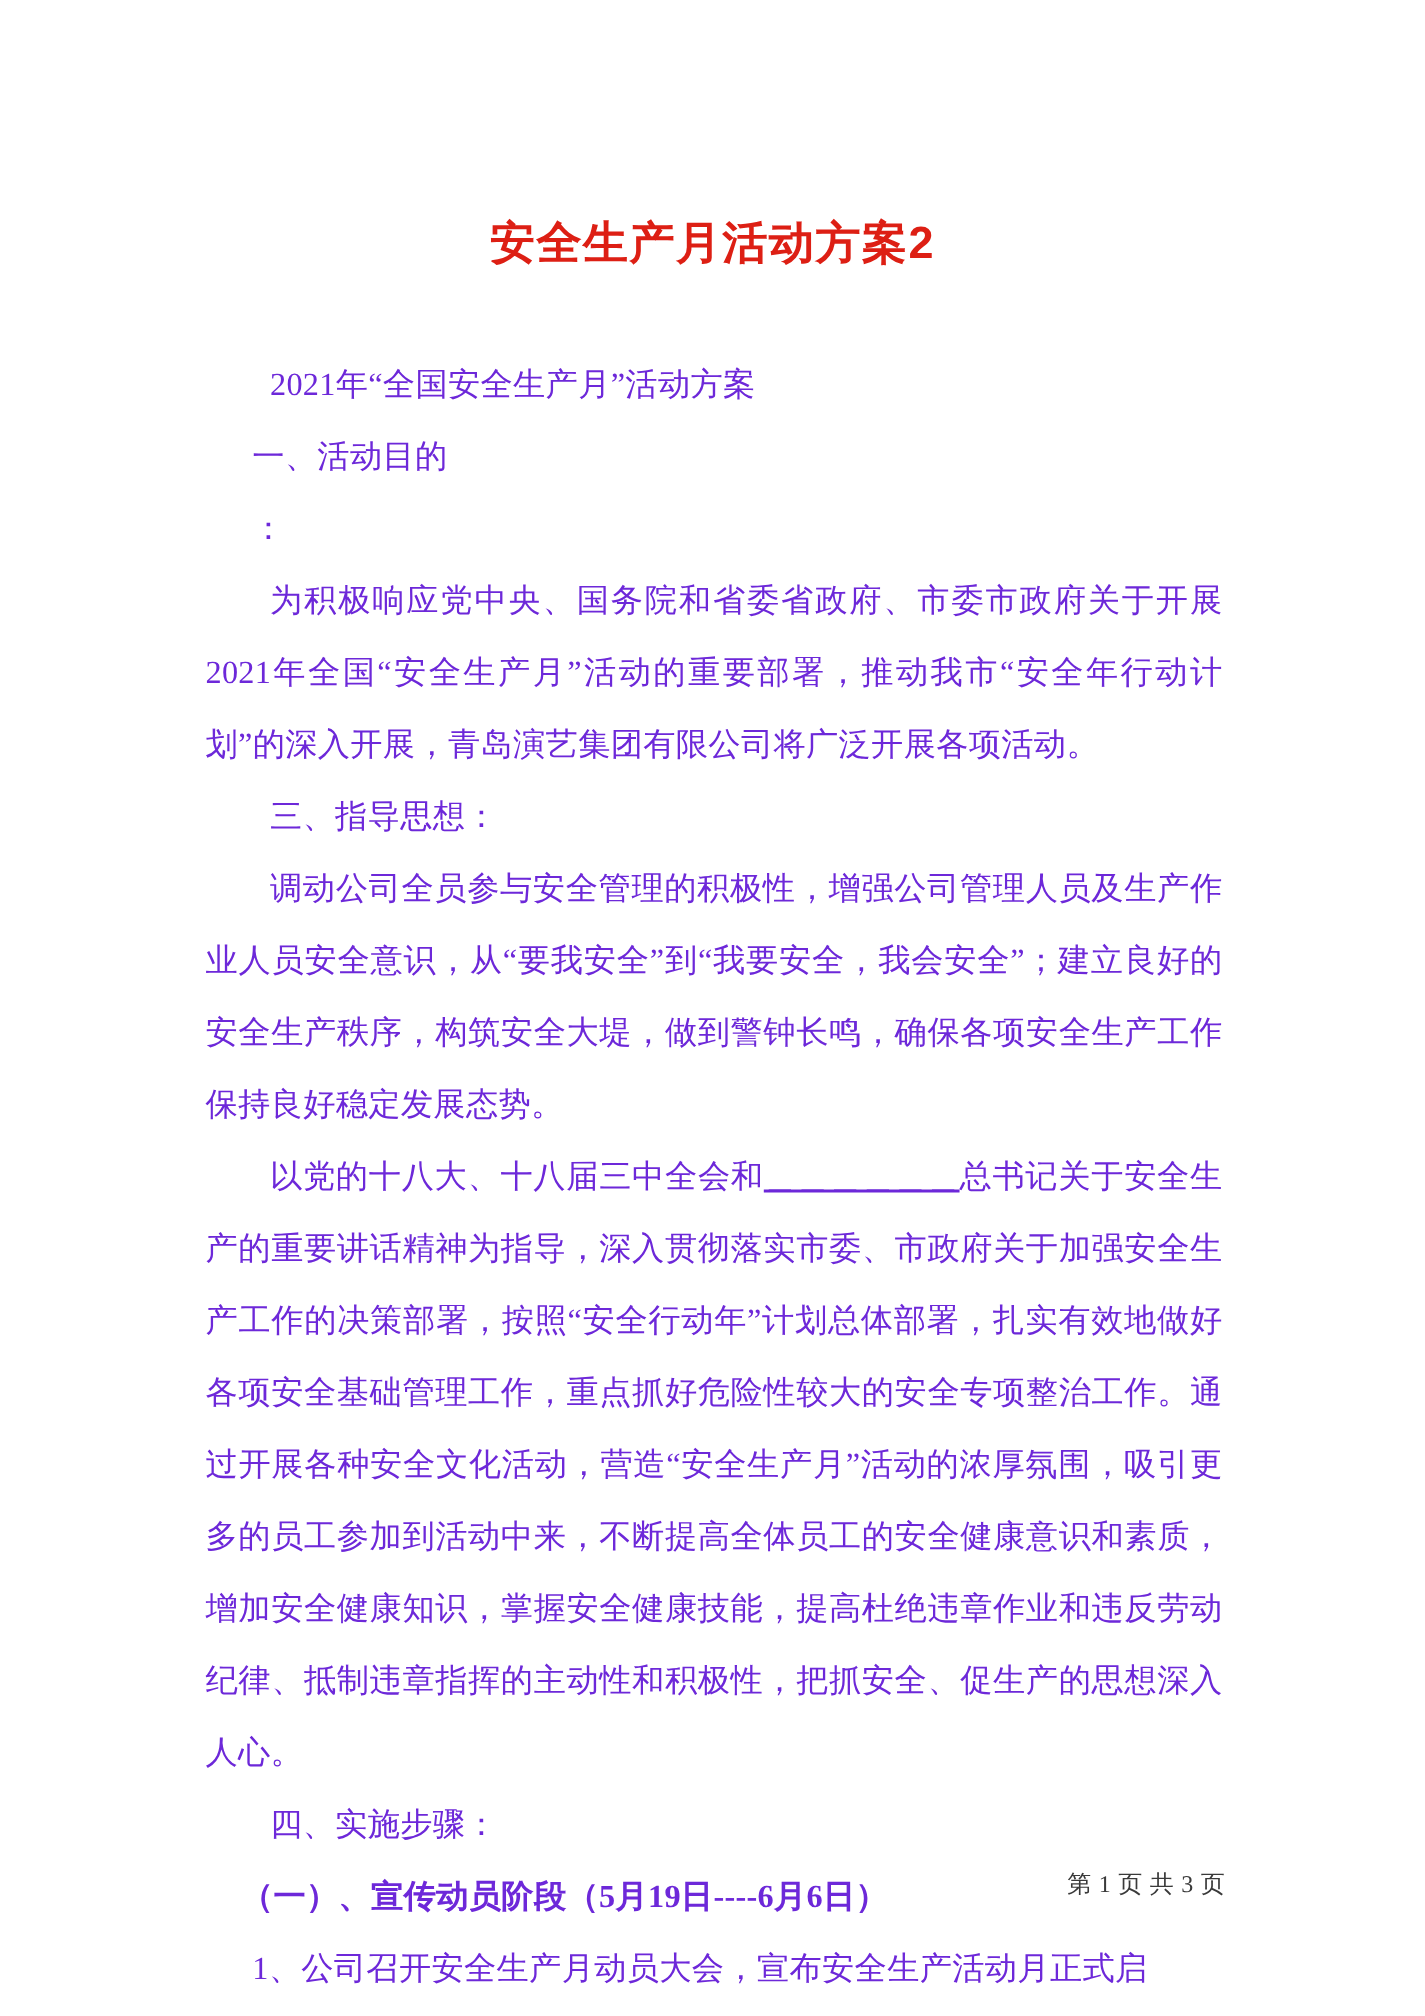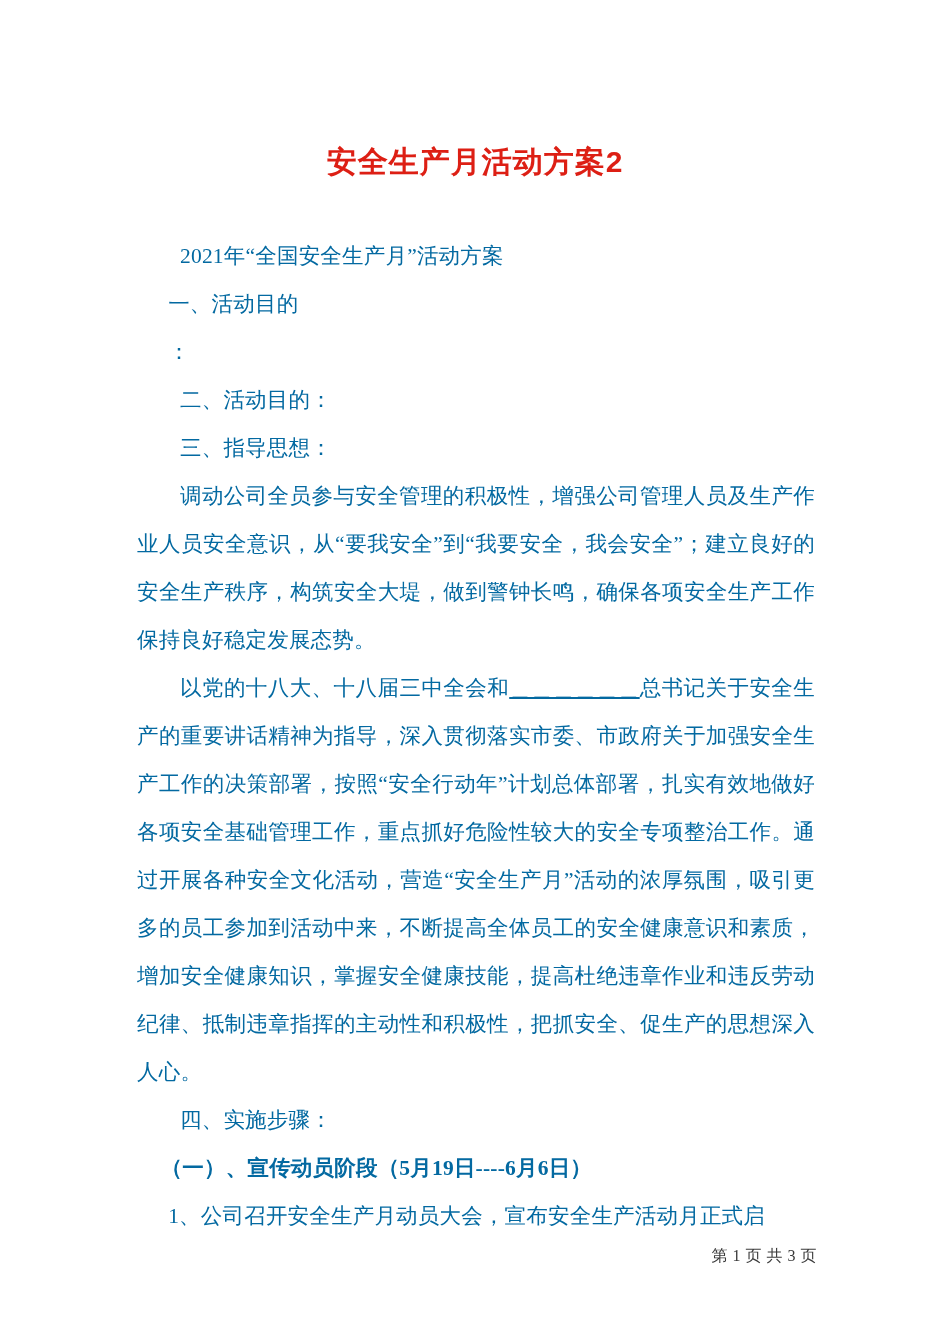--- a/index.html
+++ b/index.html
@@ -37,21 +37,21 @@
   .body-block {
     position: absolute;
     top: 232px;
     left: 137px;
     width: 678px;
   }
 
   .para {
     font-size: 21.5px;
     line-height: 48px;
-    color: #0369a1;
+    color: #6d28d9;
     text-align: justify;
     text-justify: inter-ideograph;
     margin: 0;
     letter-spacing: 0.2px;
   }
 
   
   .indent-2 {
     text-indent: 2em;
   }
@@ -91,22 +91,22 @@
   <h1 class="doc-title">安全生产月活动方案2</h1>
 
   <div class="body-block">
 
     <p class="para indent-2">2021年“全国安全生产月”活动方案</p>
 
     <p class="para indent-1-5">一、活动目的</p>
 
     <p class="para indent-1-5">：</p>
 
+    <p class="para indent-2">为积极响应党中央、国务院和省委省政府、市委市政府关于开展2021年全国“安全生产月”活动的重要部署，推动我市“安全年行动计划”的深入开展，青岛演艺集团有限公司将广泛开展各项活动。</p>
 
-    <p class="para indent-2">二、活动目的：</p>
 
     <p class="para indent-2">三、指导思想：</p>
 
     <p class="para indent-2">调动公司全员参与安全管理的积极性，增强公司管理人员及生产作业人员安全意识，从“要我安全”到“我要安全，我会安全”；建立良好的安全生产秩序，构筑安全大堤，做到警钟长鸣，确保各项安全生产工作保持良好稳定发展态势。</p>
 
     <p class="para indent-2"><span>以党的十八大、十八届三中全会和</span><span class="blank-fill">＿＿＿＿＿＿</span><span>总书记关于安全生产的重要讲话精神为指导，深入贯彻落实市委、市政府关于加强安全生产工作的决策部署，按照“安全行动年”计划总体部署，扎实有效地做好各项安全基础管理工作，重点抓好危险性较大的安全专项整治工作。通过开展各种安全文化活动，营造“安全生产月”活动的浓厚氛围，吸引更多的员工参加到活动中来，不断提高全体员工的安全健康意识和素质，增加安全健康知识，掌握安全健康技能，提高杜绝违章作业和违反劳动纪律、抵制违章指挥的主动性和积极性，把抓安全、促生产的思想深入人心。</span></p>
 
     <p class="para indent-2">四、实施步骤：</p>
 
     <p class="para indent-1-2">（一）、宣传动员阶段（5月19日----6月6日）</p>

